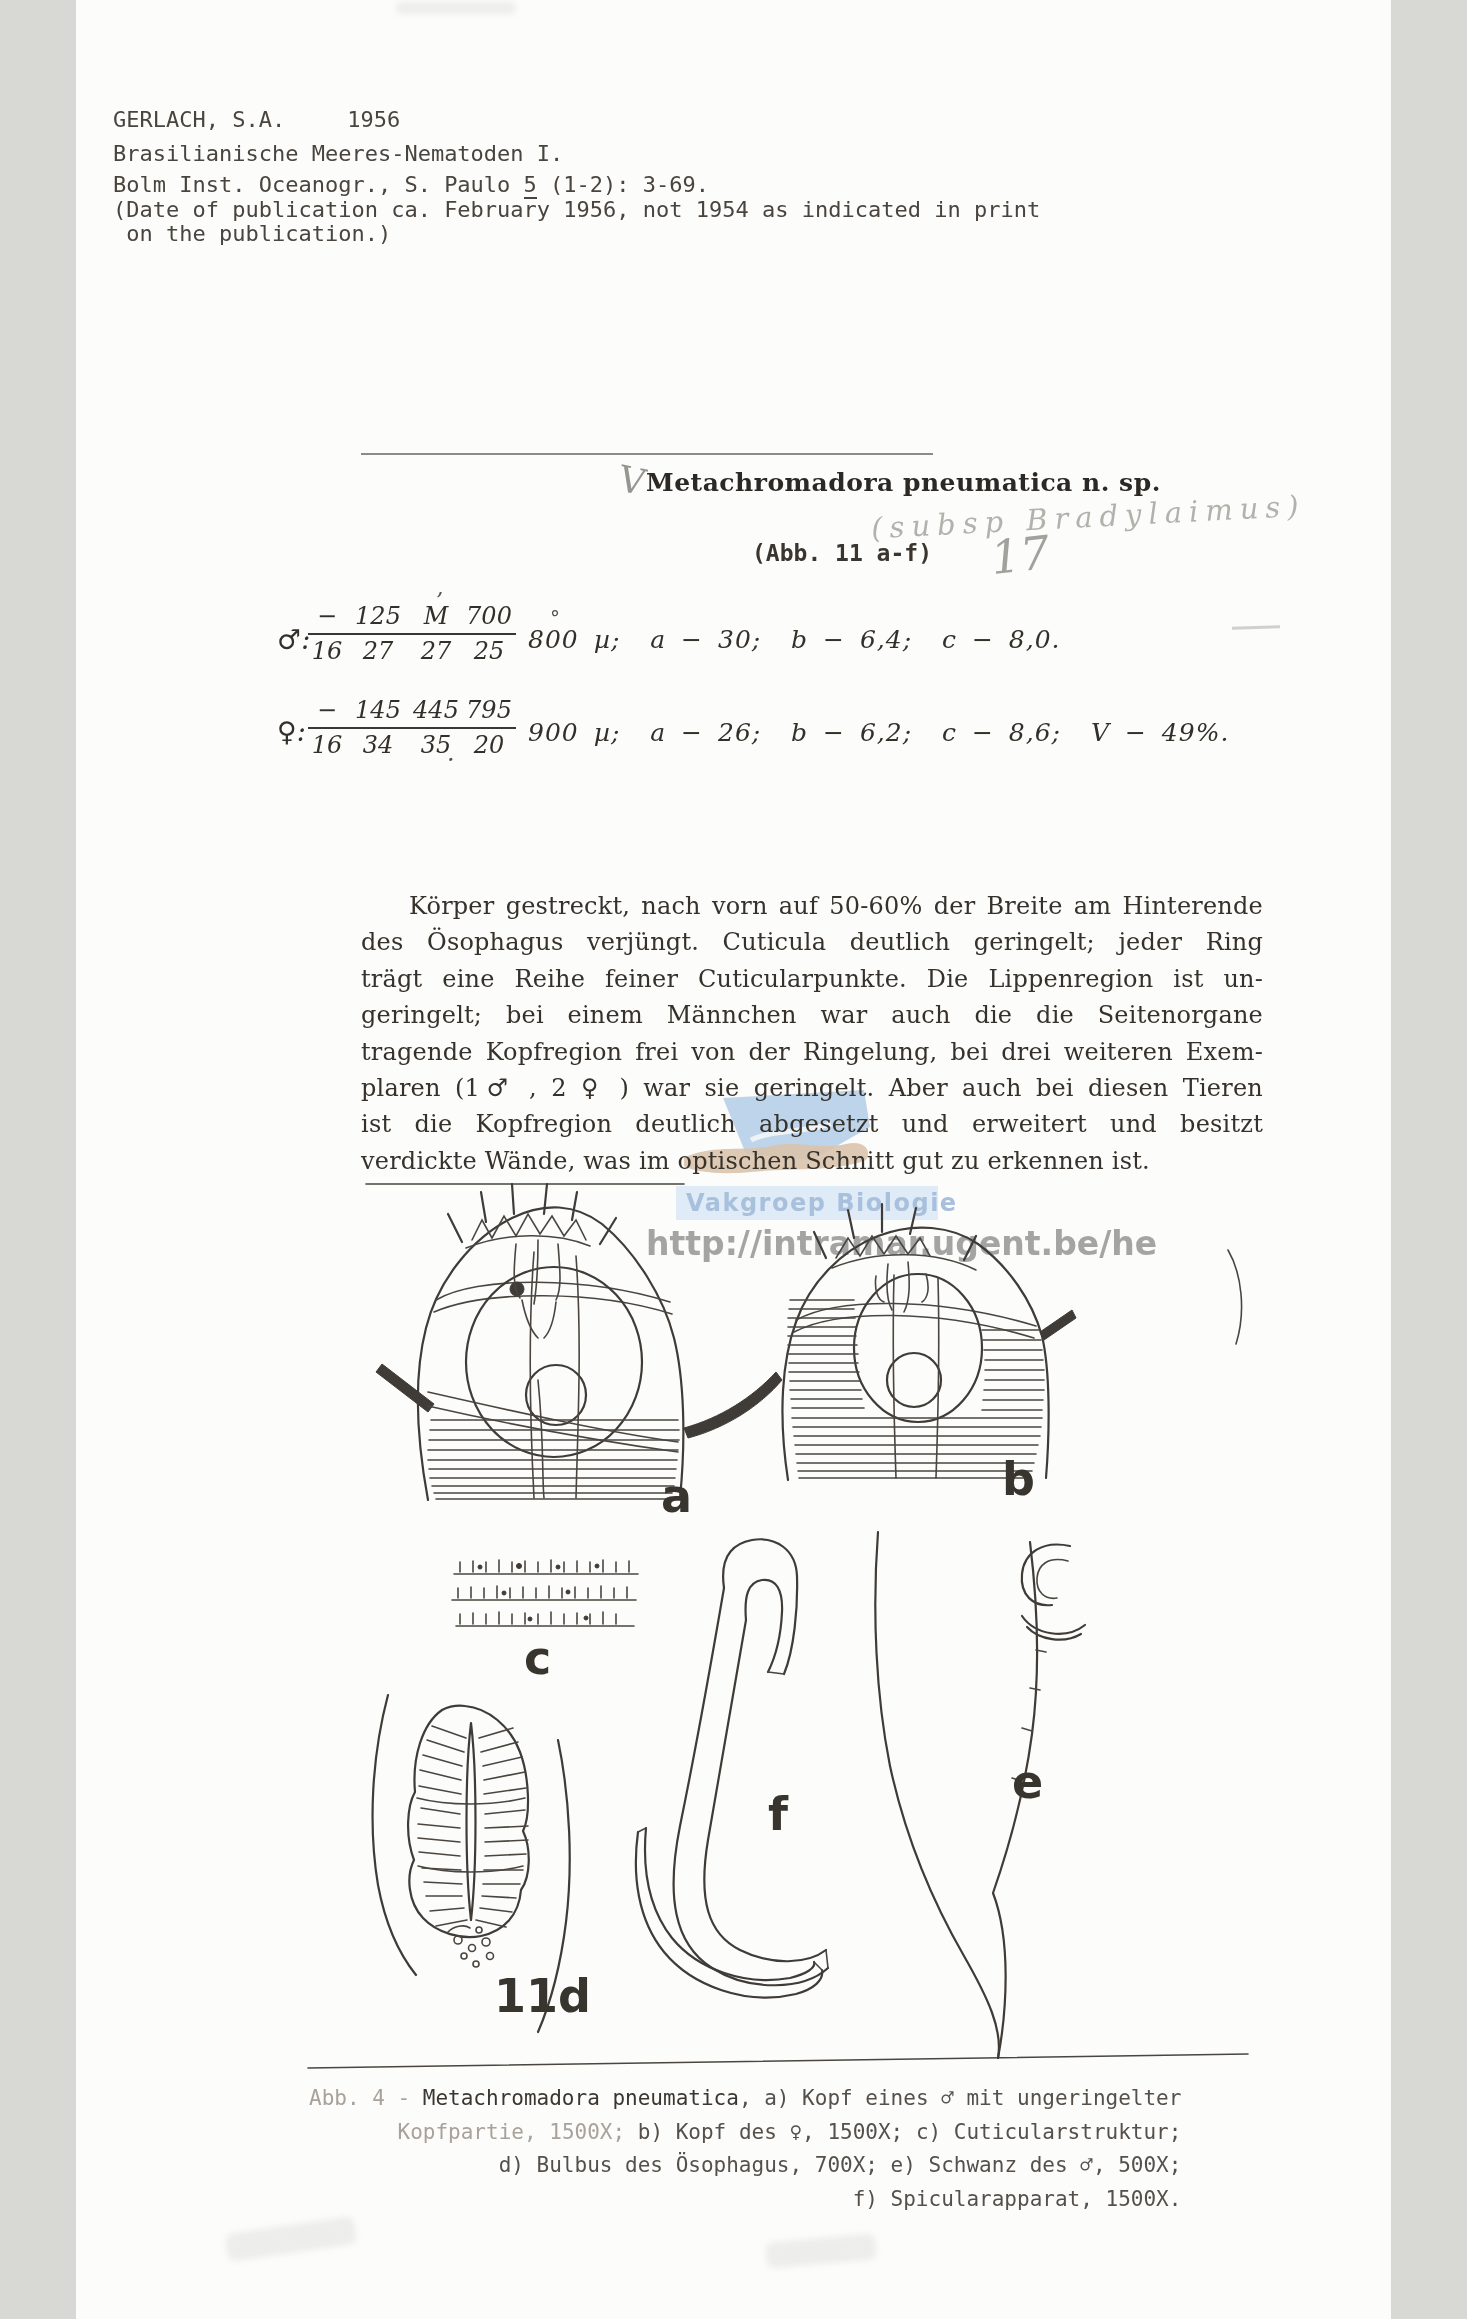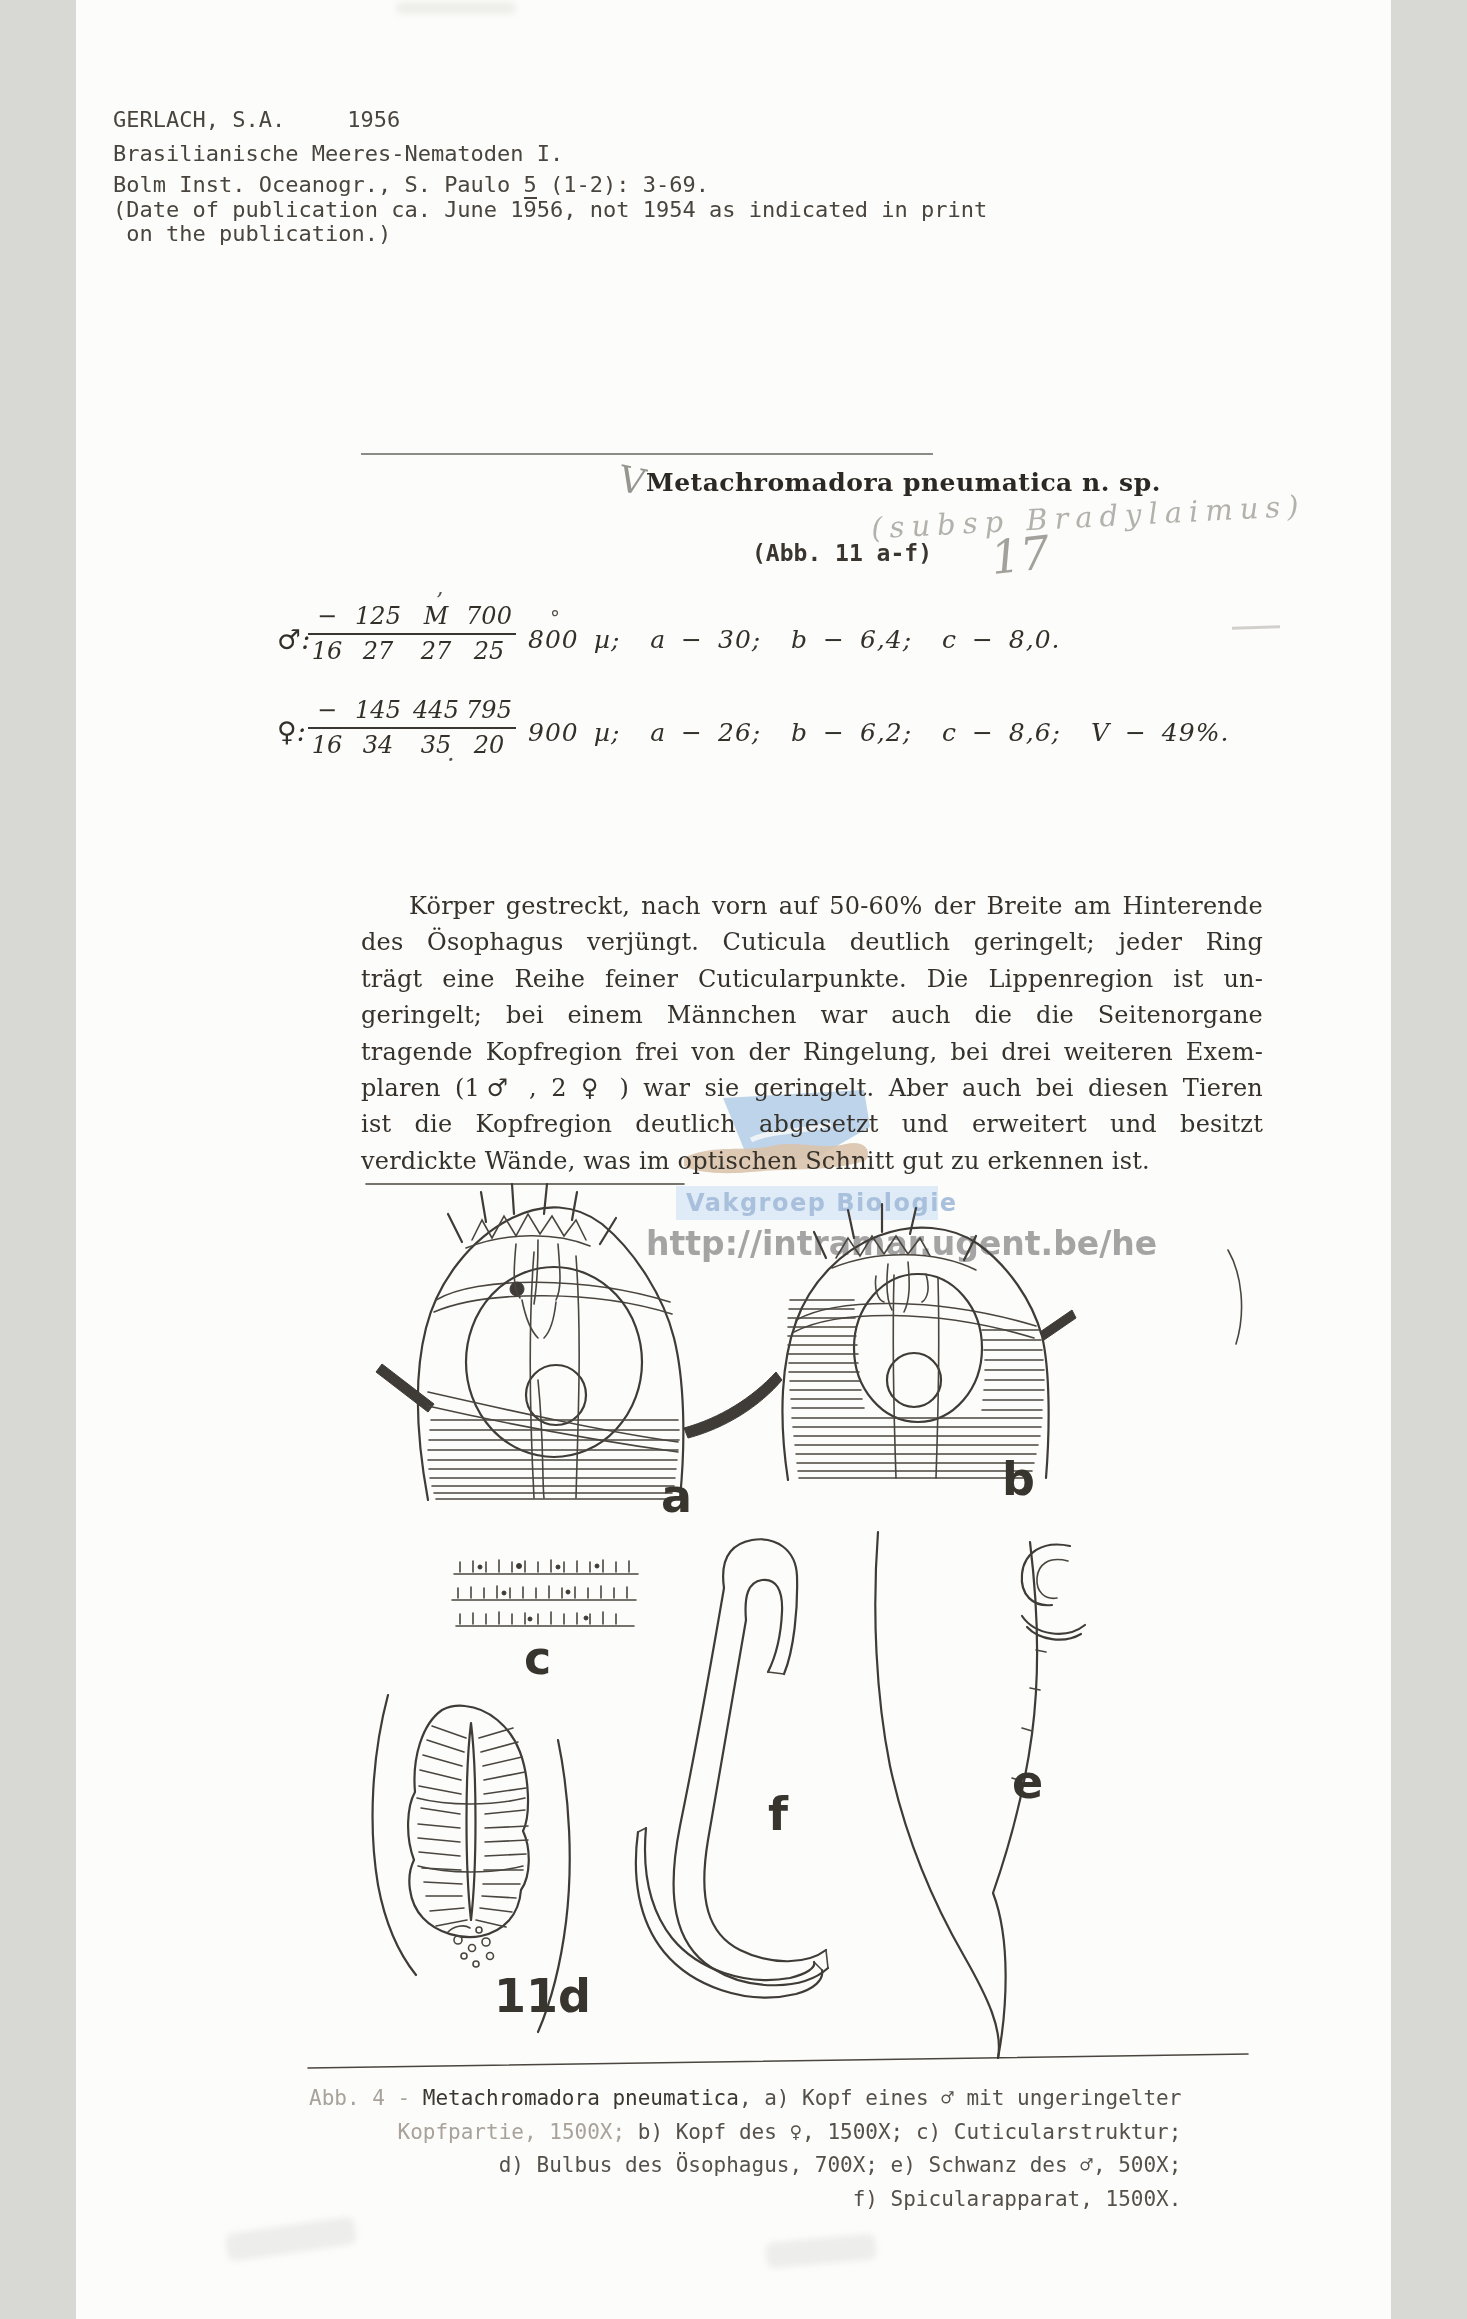--- a/index.html
+++ b/index.html
@@ -46,21 +46,21 @@
   .dash{background:#d2d0cc;z-index:1;}
 </style>
 </head>
 <body>
 
 <div class="page">
 
   <div class="abs type" style="left:37px;top:107px;"><span>GERLACH, S.A.</span><span style="margin-left:62px;">1956</span></div>
   <div class="abs type" style="left:37px;top:141px;">Brasilianische Meeres-Nematoden I.</div>
   <div class="abs type" style="left:37px;top:172px;"><span>Bolm Inst. Oceanogr., S. Paulo </span><span class="vol-underline">5</span><span> (1-2): 3-69.</span></div>
-  <div class="abs type" style="left:37px;top:197px;">(Date of publication ca. June 1956, not 1954 as indicated in print</div>
+  <div class="abs type" style="left:37px;top:197px;">(Date of publication ca. February 1956, not 1954 as indicated in print</div>
   <div class="abs type" style="left:37px;top:221px;"> on the publication.)</div>
 
   <div class="abs rule" style="left:285px;top:453px;width:572px;"></div>
   <div class="abs checkm" style="left:543px;top:460px;">V</div>
   <div class="abs sp-title" style="left:570px;top:468px;">Metachromadora pneumatica n. sp.</div>
   <div class="abs handw note" style="left:795px;top:500px;">(subsp Bradylaimus)</div>
   <div class="abs sp-ref" style="left:676px;top:540px;">(Abb. 11 a-f)</div>
   <div class="abs handw num17" style="left:915px;top:528px;">17</div>
 
   <div class="abs meas sexsym" style="left:201px;top:624px;">♂:</div>

